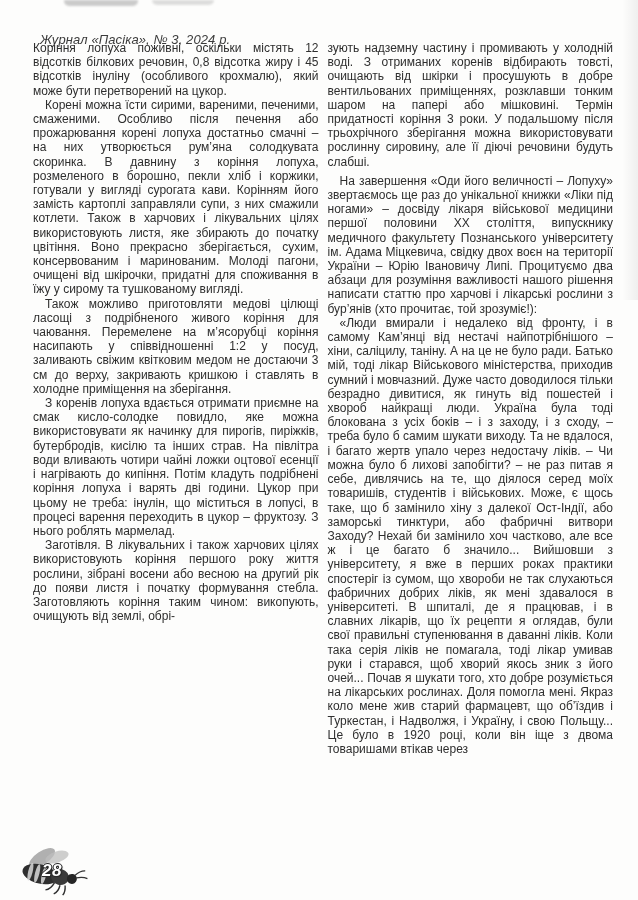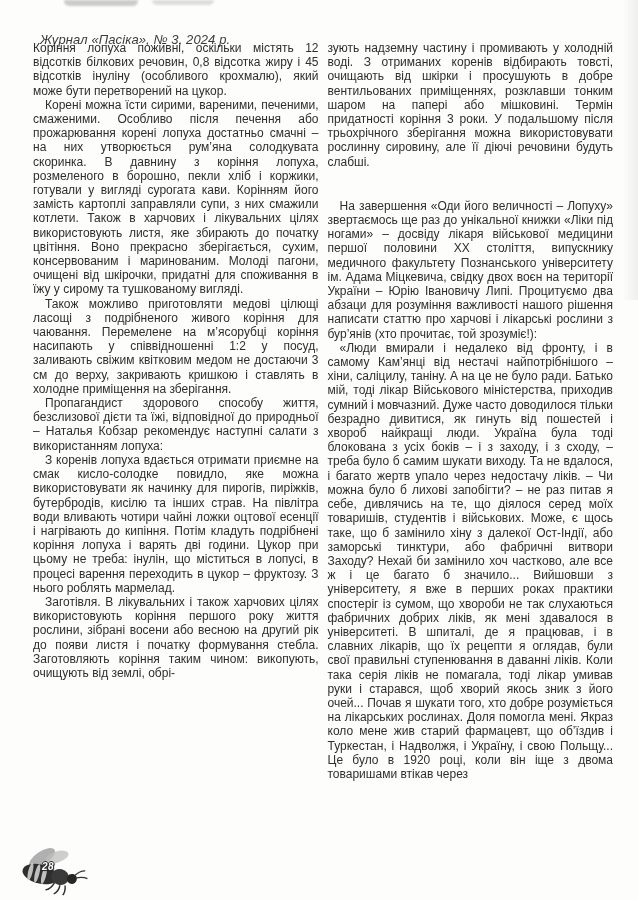--- a/index.html
+++ b/index.html
@@ -52,37 +52,37 @@
   }
   .column {
     flex: 1 1 0;
     font-size: 12px;
     line-height: 14.2px;
     text-align: justify;
     color: #2e2e2e;
   }
   .para { margin: 0; }
   .para.indent { text-indent: 12px; }
-  .para.gap { margin-top: 30px; }
+  .para.gap { margin-top: 5px; }
   .para b { font-weight: normal; }
 
   
   .bee-wrap {
     position: absolute;
     left: 12px;
     top: 846px;
     width: 84px;
     height: 52px;
   }
   .bee-wrap svg { display: block; }
   .pagenum {
     position: absolute;
     left: 30px;
     top: 15px;
-    font-size: 10px;
+    font-size: 17px;
     font-weight: bold;
     font-style: italic;
     color: #ffffff;
     letter-spacing: 0.5px;
     text-shadow:
       -1px 0 0 #2a2a2a, 1px 0 0 #2a2a2a,
       0 -1px 0 #2a2a2a, 0 1px 0 #2a2a2a,
       1px 1px 1px #2a2a2a;
   }
 </style>
@@ -95,21 +95,20 @@
   <div class="artifact-b"></div>
   <div class="edge-shade"></div>
 
   <div class="journal-header">Журнал «Пасіка», № 3, 2024 р.</div>
 
   <div class="columns">
     <div class="column" id="col-left">
         <p class="para">Коріння лопуха поживні, оскільки містять 12 відсотків білкових речовин, 0,8 відсотка жиру і 45 відсотків інуліну (особливого крохмалю), який може бути перетворений на цукор.</p>
         <p class="para indent">Корені можна їсти сирими, вареними, печеними, смаженими. Особливо після печення або прожарювання корені лопуха достатньо смачні – на них утворюється рум’яна солодкувата скоринка. В давнину з коріння лопуха, розмеленого в борошно, пекли хліб і коржики, готували у вигляді сурогата кави. Корінням його замість картоплі заправляли супи, з них смажили котлети. Також в харчових і лікувальних цілях використовують листя, яке збирають до початку цвітіння. Воно прекрасно зберігається, сухим, консервованим і маринованим. Молоді пагони, очищені від шкірочки, придатні для споживання в їжу у сирому та тушкованому вигляді.</p>
         <p class="para indent">Також можливо приготовляти медові цілющі ласощі з подрібненого живого коріння для чаювання. Перемелене на м’ясорубці коріння насипають у співвідношенні 1:2 у посуд, заливають свіжим квітковим медом не достаючи 3 см до верху, закривають кришкою і ставлять в холодне приміщення на зберігання.</p>
-        <p class="para indent">Пропагандист здорового способу життя, безслизової дієти та їжі, відповідної до природньої – Наталья Кобзар рекомендує наступні салати з використанням лопуха:</p>
         <p class="para indent">З коренів лопуха вдається отримати приємне на смак кисло-солодке повидло, яке можна використовувати як начинку для пирогів, пиріжків, бутербродів, кисілю та інших страв. На півлітра води вливають чотири чайні ложки оцтової есенції і нагрівають до кипіння. Потім кладуть подрібнені коріння лопуха і варять дві години. Цукор при цьому не треба: інулін, що міститься в лопусі, в процесі варення переходить в цукор – фруктозу. З нього роблять мармелад.</p>
         <p class="para indent"><b>Заготівля. </b>В лікувальних і також харчових цілях використовують коріння першого року життя рослини, зібрані восени або весною на другий рік до появи листя і початку формування стебла. Заготовляють коріння таким чином: викопують, очищують від землі, обрі-</p>
       </div>
     <div class="column" id="col-right">
         <p class="para">зують надземну частину і промивають у холодній воді. З отриманих коренів відбирають товсті, очищають від шкірки і просушують в добре вентильованих приміщеннях, розклавши тонким шаром на папері або мішковині. Термін придатності коріння 3 роки. У подальшому після трьохрічного зберігання можна використовувати рослинну сировину, але її діючі речовини будуть слабші.</p>
         <p class="para indent gap">На завершення «Оди його величності – Лопуху» звертаємось ще раз до унікальної книжки «Ліки під ногами» – досвіду лікаря військової медицини першої половини ХХ століття, випускнику медичного факультету Познанського університету ім. Адама Міцкевича, свідку двох воєн на території України – Юрію Івановичу Липі. Процитуємо два абзаци для розуміння важливості нашого рішення написати статтю про харчові і лікарські рослини з бур’янів (хто прочитає, той зрозуміє!):</p>
         <p class="para indent">«Люди вмирали і недалеко від фронту, і в самому Кам’янці від нестачі найпотрібнішого – хіни, саліцилу, таніну. А на це не було ради. Батько мій, тоді лікар Військового міністерства, приходив сумний і мовчазний. Дуже часто доводилося тільки безрадно дивитися, як гинуть від пошестей і хвороб найкращі люди. Україна була тоді блокована з усіх боків – і з заходу, і з сходу, – треба було б самим шукати виходу. Та не вдалося, і багато жертв упало через недостачу ліків. – Чи можна було б лихові запобігти? – не раз питав я себе, дивлячись на те, що діялося серед моїх товаришів, студентів і військових. Може, є щось таке, що б замінило хіну з далекої Ост-Індії, або заморські тинктури, або фабричні витвори Заходу? Нехай би замінило хоч частково, але все ж і це багато б значило... Вийшовши з університету, я вже в перших роках практики спостеріг із сумом, що хвороби не так слухаються фабричних добрих ліків, як мені здавалося в університеті. В шпиталі, де я працював, і в славних лікарів, що їх рецепти я оглядав, були свої правильні ступенювання в даванні ліків. Коли така серія ліків не помагала, тоді лікар умивав руки і старався, щоб хворий якось зник з його очей... Почав я шукати того, хто добре розуміється на лікарських рослинах. Доля помогла мені. Якраз коло мене жив старий фармацевт, що об’їздив і Туркестан, і Надволжя, і Україну, і свою Польщу... Це було в 1920 році, коли він іще з двома товаришами втікав через</p>
       </div>
   </div>
 

